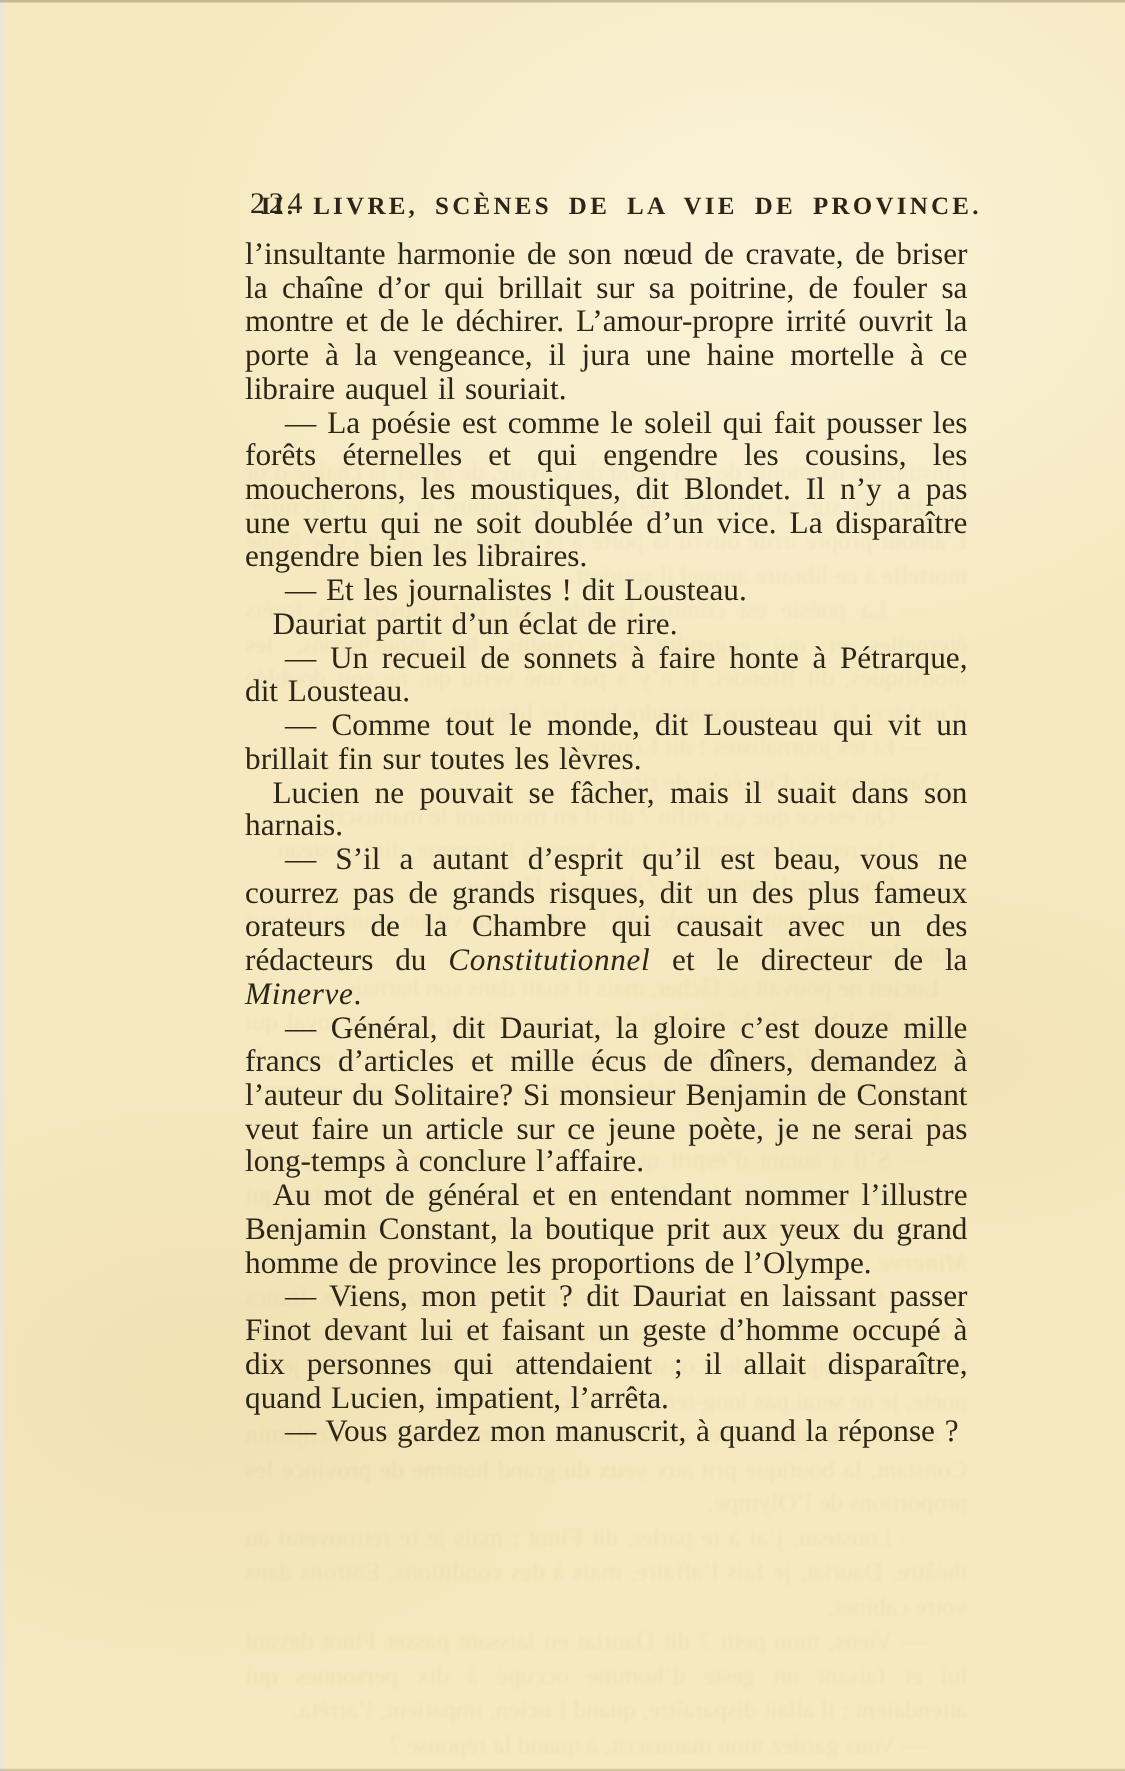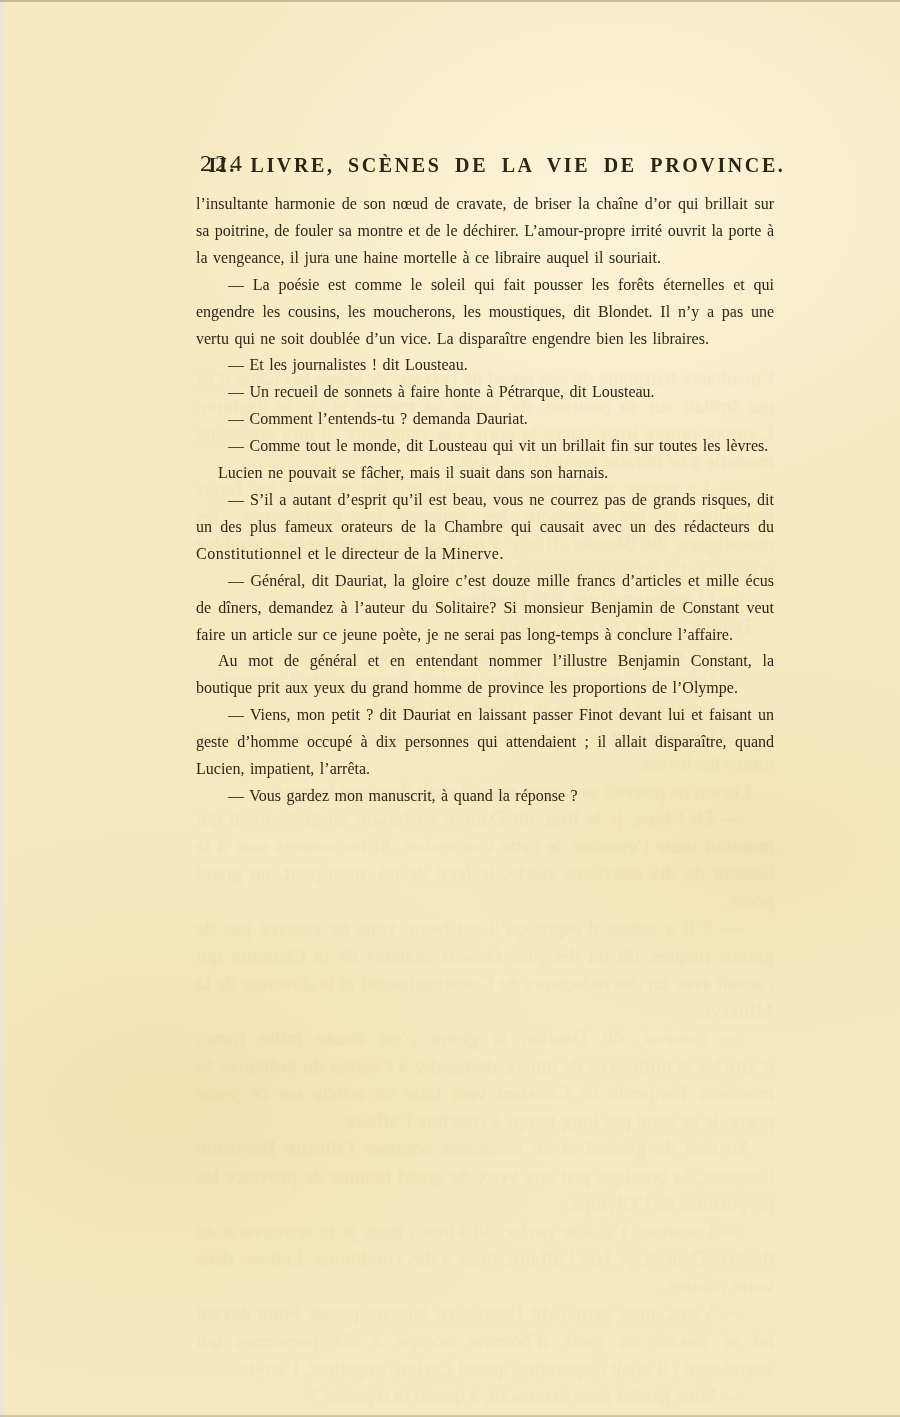--- a/index.html
+++ b/index.html
@@ -59,30 +59,30 @@
     top: 4px;
     transform: translateX(-50%);
     font-size: 20px;
     font-weight: bold;
     letter-spacing: 2.6px;
     word-spacing: 6px;
     color: #2c2619;
   }
   .text-body {
     margin-top: 15px;
-    font-size: 16px;
+    font-size: 25px;
     line-height: 26.9px;
     text-align: justify;
     word-spacing: 1.5px;
   }
   .para { margin: 0; }
   .para.continuation { text-indent: 0; }
   .para.narrative    { text-indent: 22px; }
   .para.dialogue     { text-indent: 32px; }
-  .italic { letter-spacing: 0.5px; }
+  .italic { font-style: italic; letter-spacing: 0.5px; }
   .ghost {
     position: absolute;
     left: 196px;
     top: 365px;
     width: 578px;
     font-size: 20.5px;
     line-height: 27.5px;
     text-align: justify;
     color: #7a6527;
     opacity: 0.055;
@@ -116,22 +116,22 @@
 
   <div class="text-block">
     <div class="page-header">
       <span class="page-number">224</span>
       <span class="running-title">II. LIVRE, SCÈNES DE LA VIE DE PROVINCE.</span>
     </div>
     <div class="text-body">
         <p class="para continuation"><span>l’insultante harmonie de son nœud de cravate, de briser la chaîne d’or qui brillait sur sa poitrine, de fouler sa montre et de le déchirer. L’amour-propre irrité ouvrit la porte à la vengeance, il jura une haine mortelle à ce libraire auquel il souriait.</span></p>
         <p class="para dialogue"><span>— La poésie est comme le soleil qui fait pousser les forêts éternelles et qui engendre les cousins, les moucherons, les moustiques, dit Blondet. Il n’y a pas une vertu qui ne soit doublée d’un vice. La disparaître engendre bien les libraires.</span></p>
         <p class="para dialogue"><span>— Et les journalistes ! dit Lousteau.</span></p>
+        <p class="para narrative"><span>Dauriat partit d’un éclat de rire.</span></p>
         <p class="para dialogue"><span>— Un recueil de sonnets à faire honte à Pétrarque, dit Lousteau.</span></p>
-        <p class="para dialogue"><span>— Comment l’entends-tu ? demanda Dauriat.</span></p>
         <p class="para dialogue"><span>— Comme tout le monde, dit Lousteau qui vit un brillait fin sur toutes les lèvres.</span></p>
         <p class="para narrative"><span>Lucien ne pouvait se fâcher, mais il suait dans son harnais.</span></p>
         <p class="para dialogue"><span>— S’il a autant d’esprit qu’il est beau, vous ne courrez pas de grands risques, dit un des plus fameux orateurs de la Chambre qui causait avec un des rédacteurs du </span><span class="italic">Constitutionnel</span><span> et le directeur de la </span><span class="italic">Minerve</span><span>.</span></p>
         <p class="para dialogue"><span>— Général, dit Dauriat, la gloire c’est douze mille francs d’articles et mille écus de dîners, demandez à l’auteur du Solitaire? Si monsieur Benjamin de Constant veut faire un article sur ce jeune poète, je ne serai pas long-temps à conclure l’affaire.</span></p>
         <p class="para narrative"><span>Au mot de général et en entendant nommer l’illustre Benjamin Constant, la boutique prit aux yeux du grand homme de province les proportions de l’Olympe.</span></p>
         <p class="para dialogue"><span>— Viens, mon petit ? dit Dauriat en laissant passer Finot devant lui et faisant un geste d’homme occupé à dix personnes qui attendaient ; il allait disparaître, quand Lucien, impatient, l’arrêta.</span></p>
         <p class="para dialogue"><span>— Vous gardez mon manuscrit, à quand la réponse ?</span></p>
       </div>
   </div>
 

